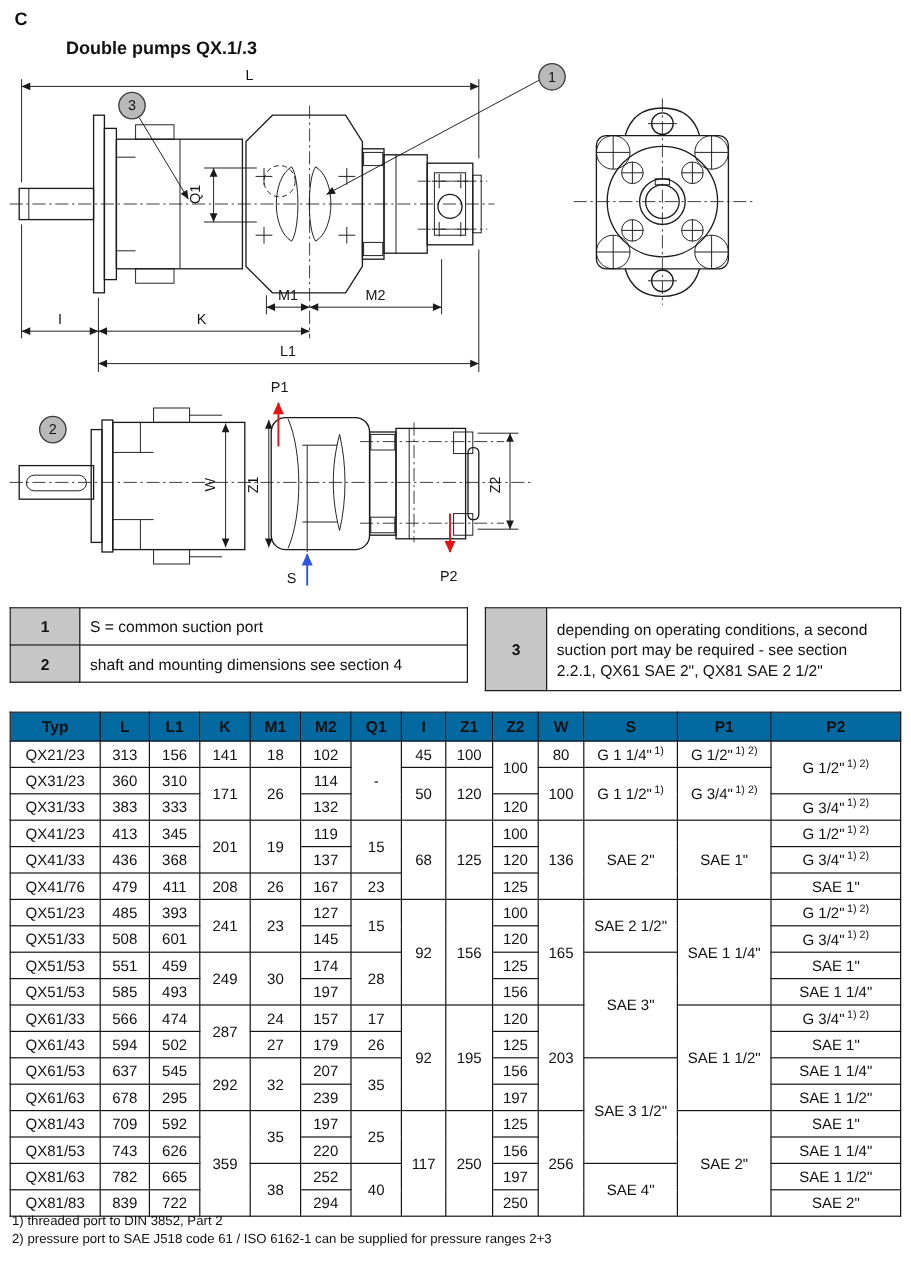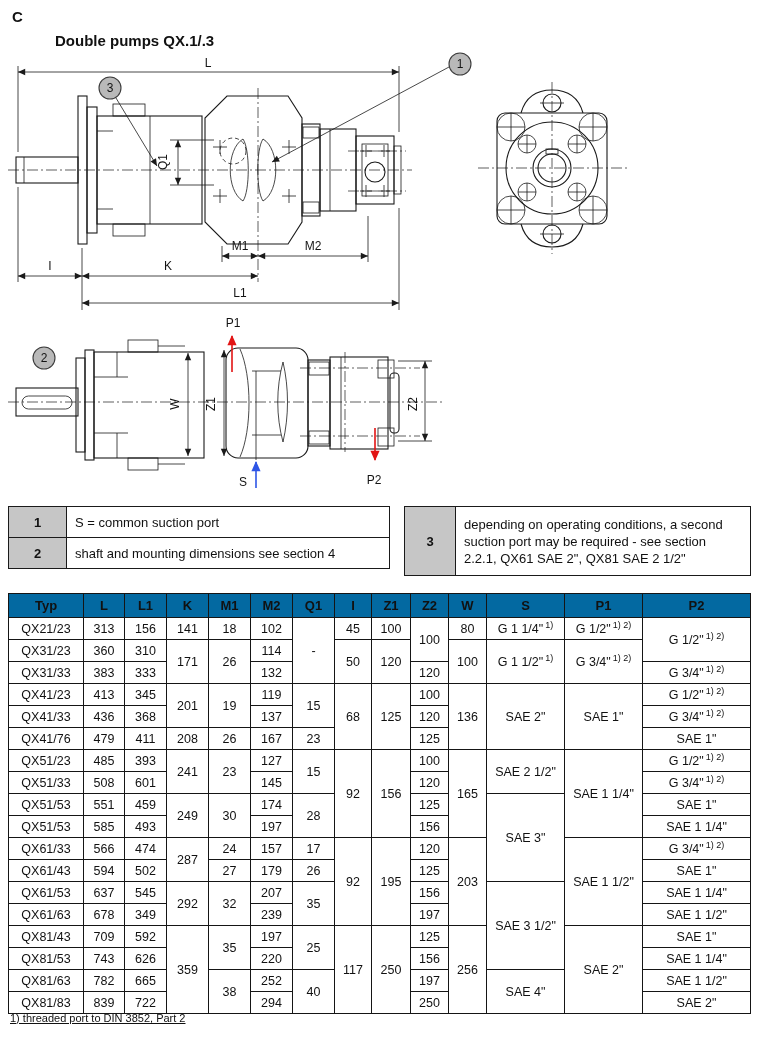--- a/index.html
+++ b/index.html
@@ -29,21 +29,21 @@
   #notes-right td.num{width:48px;}
   #notes-right td.txt{padding:4px 8px;line-height:17px;height:60px;}
   
   table.spec{position:absolute;left:8px;top:593px;width:742px;border-collapse:collapse;
              table-layout:fixed;font-size:12.5px;text-align:center;}
   table.spec th{background:#0369a1;border:1px solid #151515;height:23px;font-size:13px;
                 font-weight:bold;padding:0;margin-top:32px;}
   table.spec td{border:1px solid #151515;height:21px;padding:0;white-space:nowrap;}
   table.spec sup{font-size:9px;margin-left:2px;}
   .foot{position:absolute;left:10px;font-size:11px;white-space:nowrap;}
-  #footnote-1{top:1012px;text-decoration:underline;}
+  #footnote-1{top:1012px;}
   #footnote-2{top:1027px;}
 </style>
 </head>
 <body>
 
 <div class="page">
 
   <div class="title" id="sec-letter">C</div>
   <div class="title" id="page-title">Double pumps QX.1/.3</div>
 
@@ -460,21 +460,21 @@
           <td rowspan="2">32</td>
           <td>207</td>
           <td rowspan="2">35</td>
           <td>156</td>
           <td rowspan="4">SAE 3 1/2"</td>
           <td>SAE 1 1/4"</td>
         </tr>
         <tr>
           <td>QX61/63</td>
           <td>678</td>
-          <td>349</td>
+          <td>295</td>
           <td>239</td>
           <td>197</td>
           <td>SAE 1 1/2"</td>
         </tr>
         <tr>
           <td>QX81/43</td>
           <td>709</td>
           <td>592</td>
           <td rowspan="4">359</td>
           <td rowspan="2">35</td>
@@ -511,14 +511,15 @@
           <td>839</td>
           <td>722</td>
           <td>294</td>
           <td>250</td>
           <td>SAE 2"</td>
         </tr>
       </tbody>
     </table>
 
   <div class="foot" id="footnote-1">1) threaded port to DIN 3852, Part 2</div>
+  <div class="foot" id="footnote-2">2) pressure port to SAE J518 code 61 / ISO 6162-1 can be supplied for pressure ranges 2+3</div>
 
 </div>
 
 </body></html>

